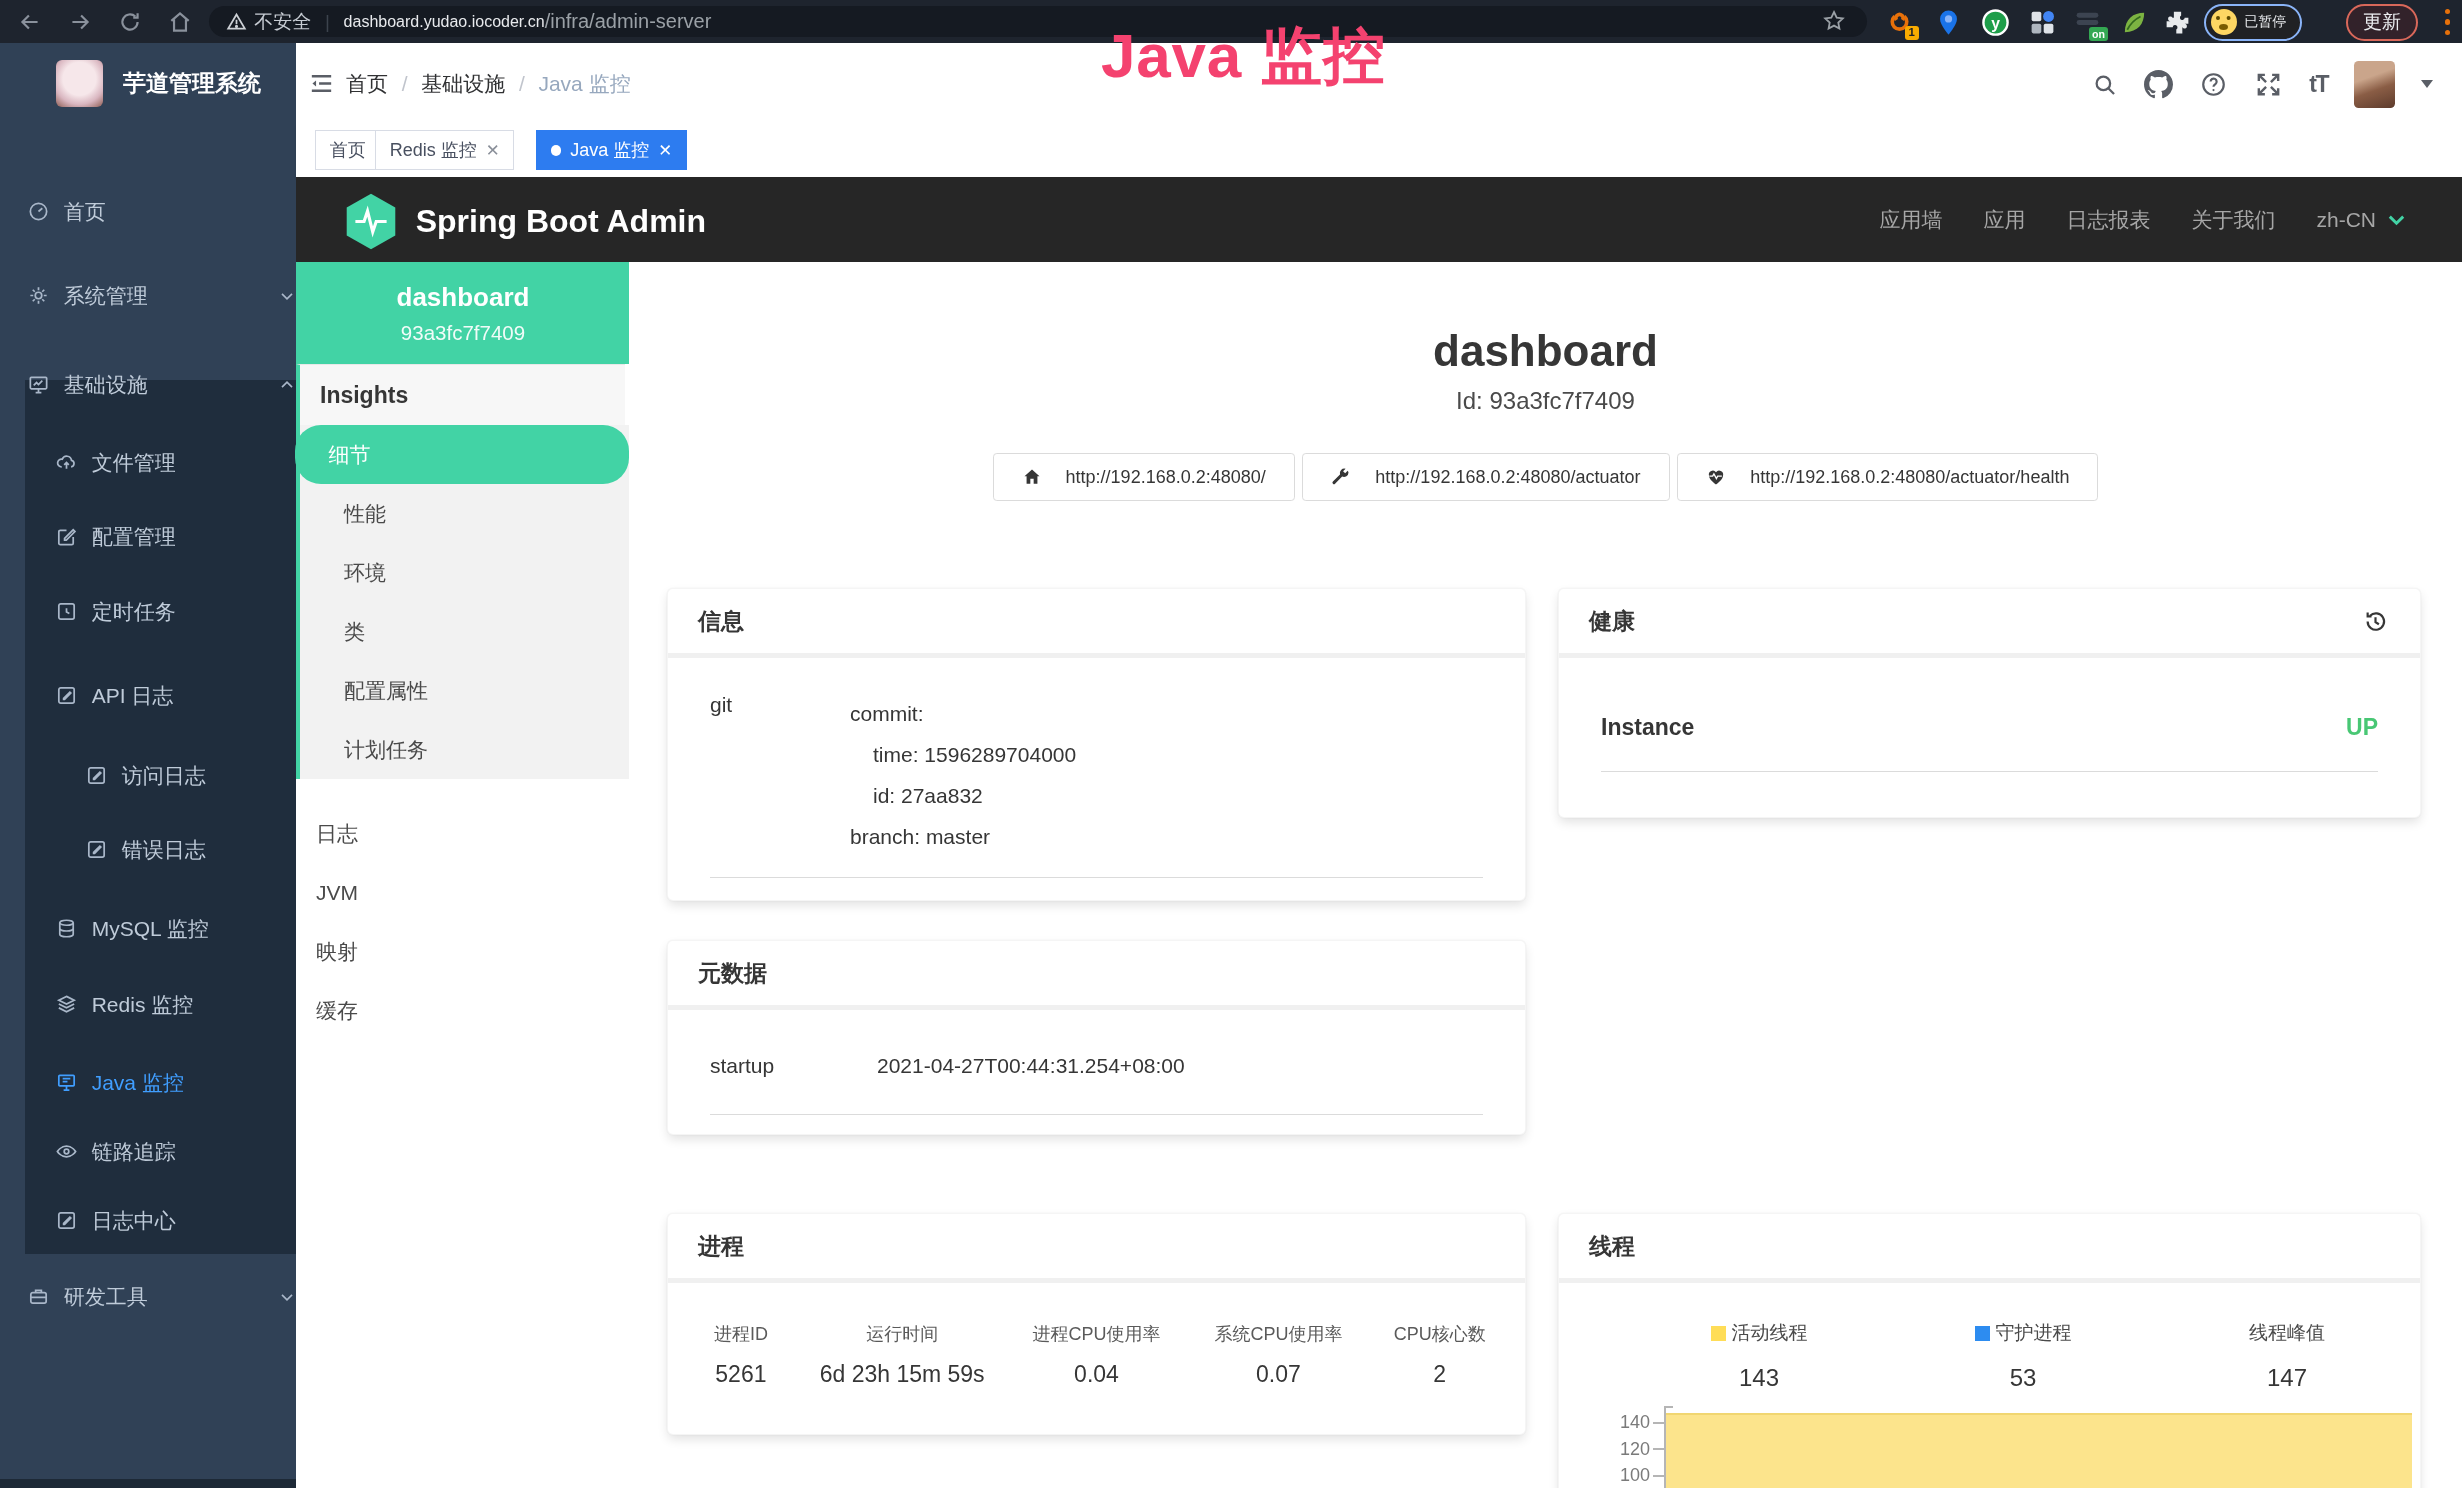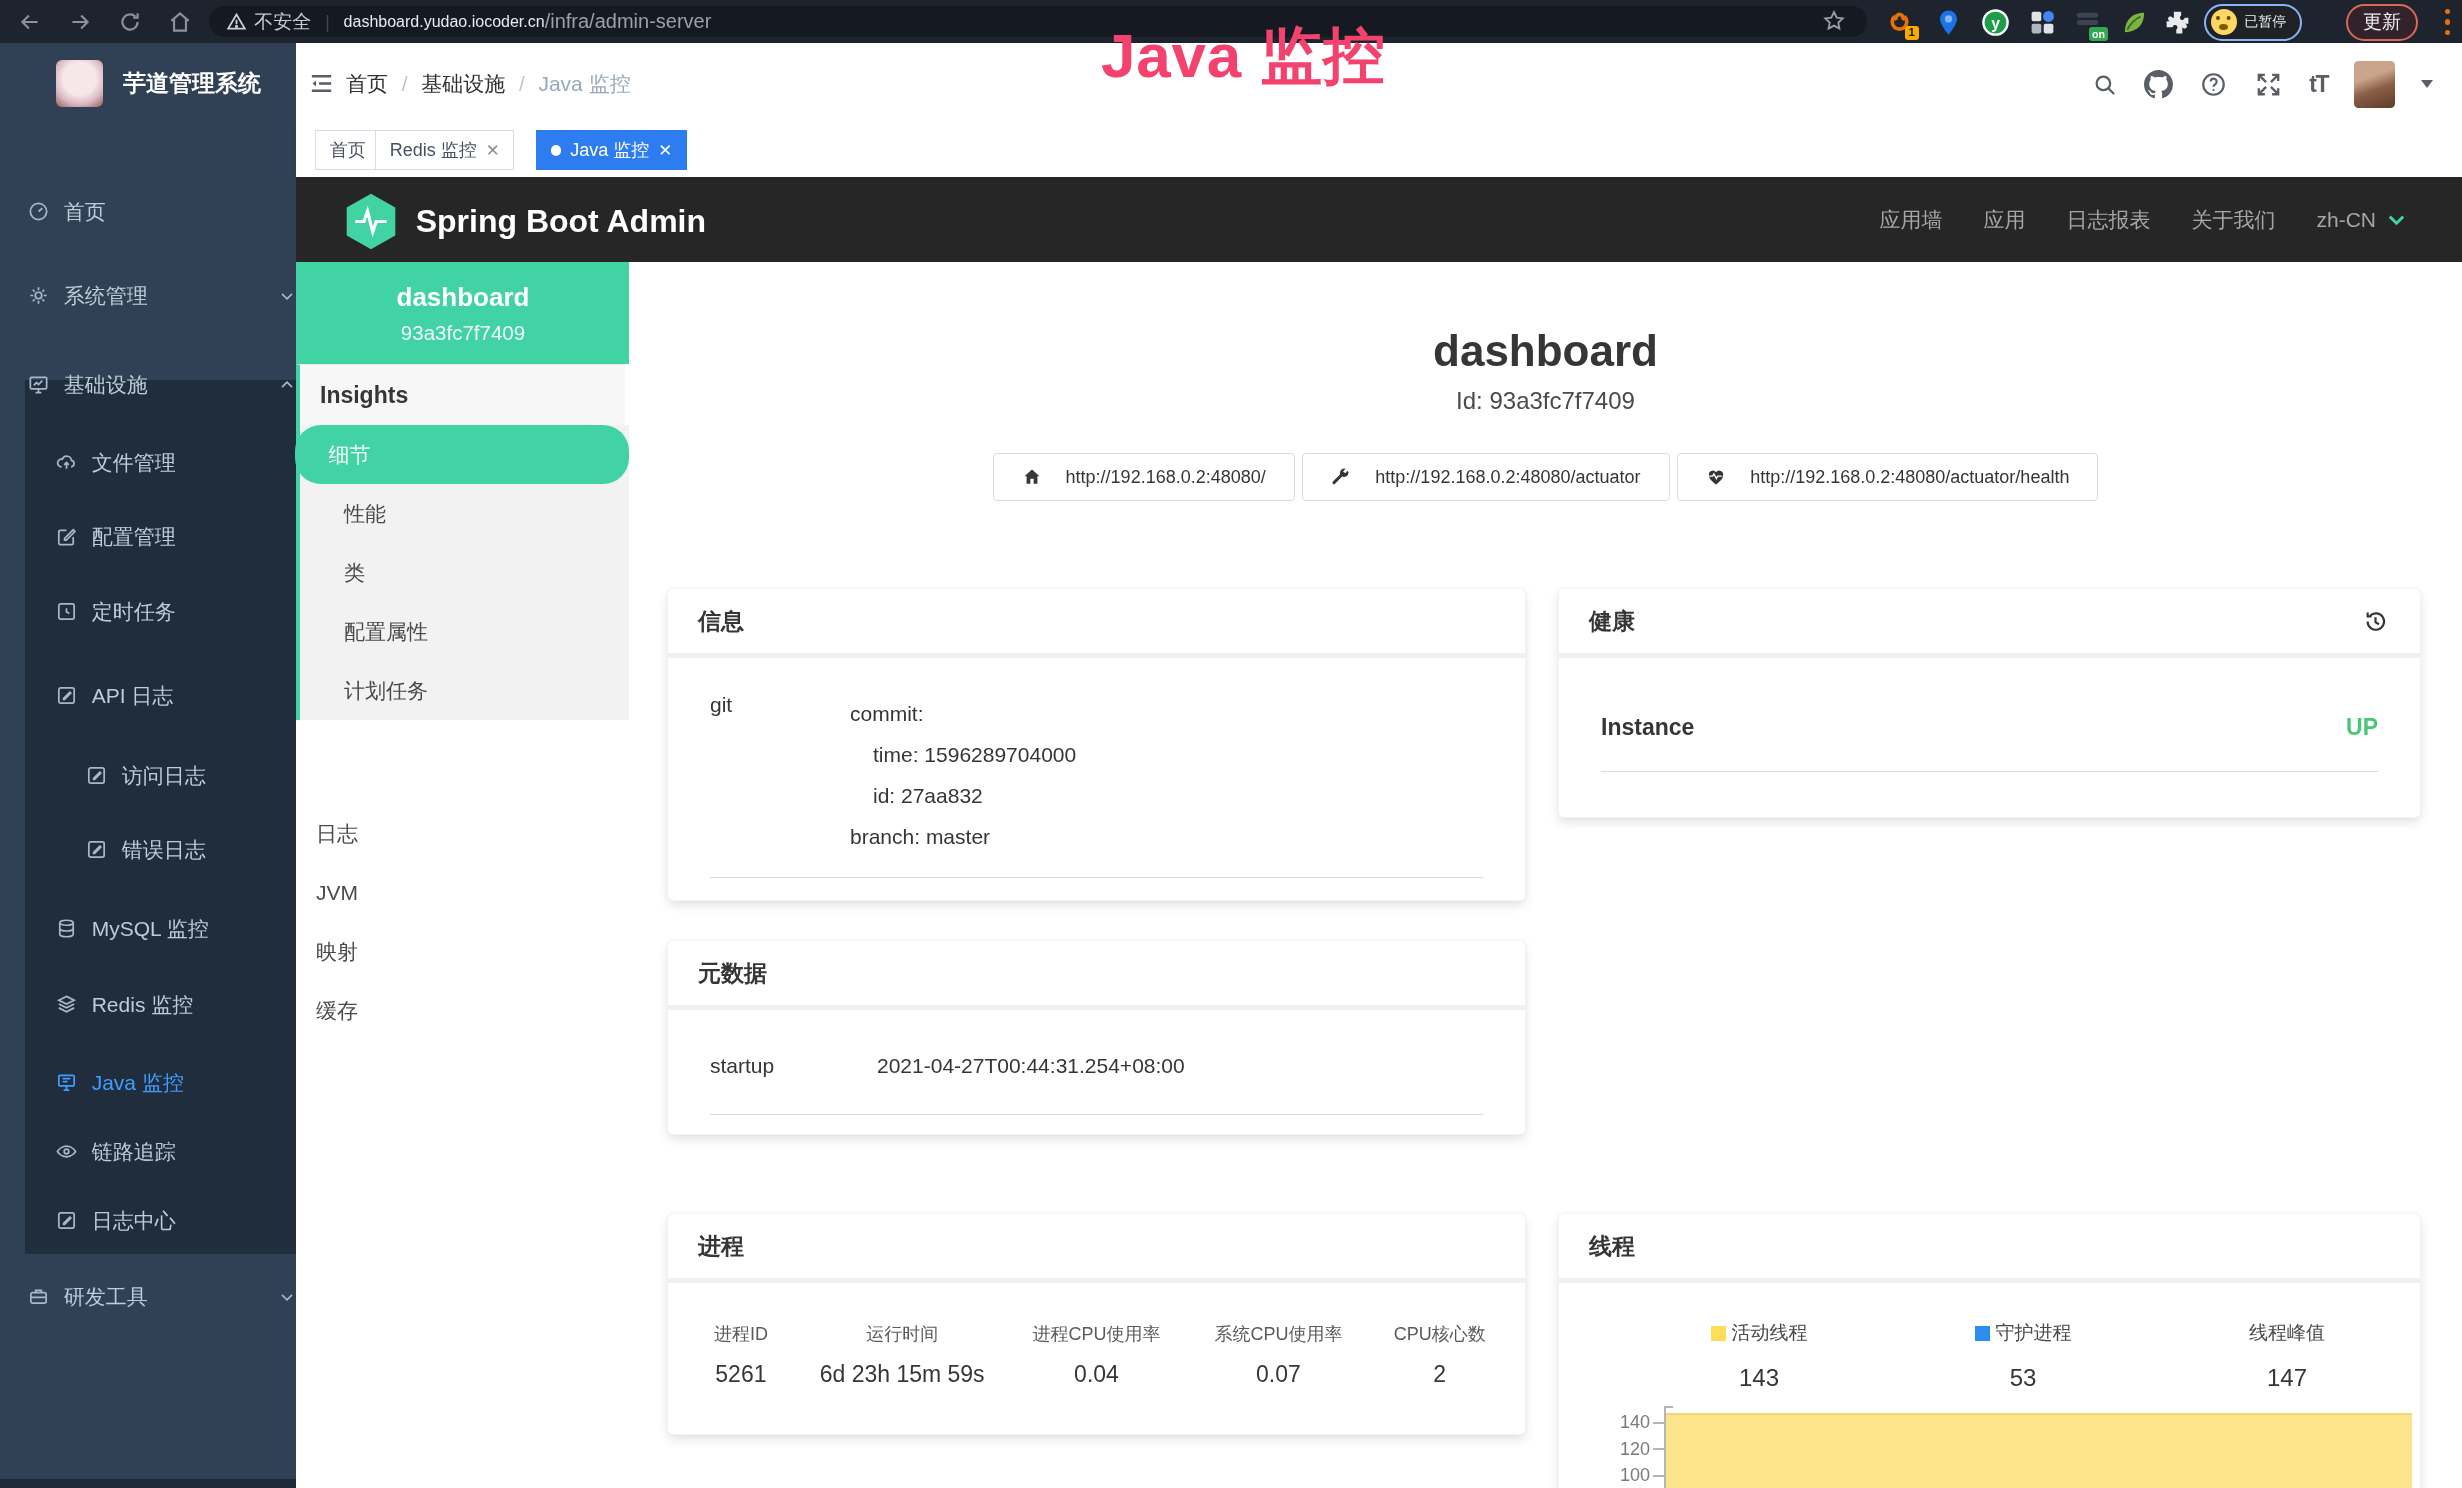--- a/index.html
+++ b/index.html
@@ -501,20 +501,21 @@
 
   <div class="sba-side">
     <div class="inst-head">
       <div class="inst-name">dashboard</div>
       <div class="inst-id">93a3fc7f7409</div>
     </div>
     <div class="side-section">Insights</div>
     <div class="side-sub">
       <div class="it active">细节</div>
       <div class="it">性能</div>
+      <div class="it">环境</div>
       <div class="it">类</div>
       <div class="it">配置属性</div>
       <div class="it">计划任务</div>
     </div>
     <div class="side-root">
       <div class="it">日志</div>
       <div class="it">JVM</div>
       <div class="it">映射</div>
       <div class="it">缓存</div>
     </div>

